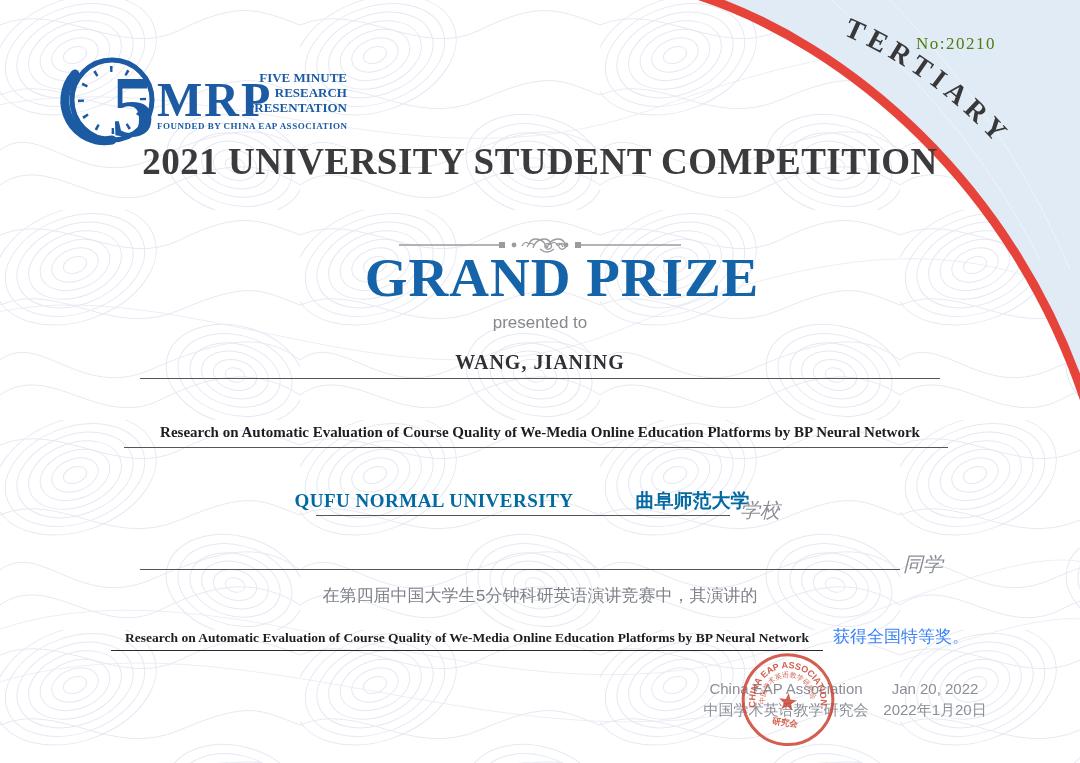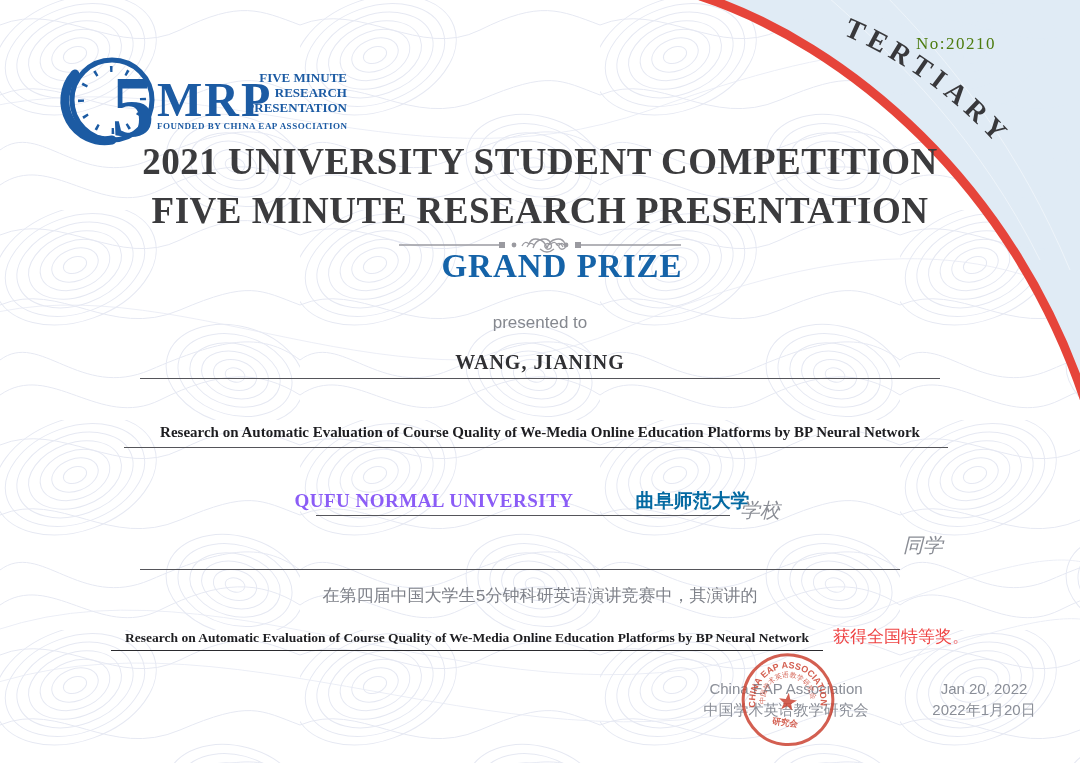--- a/index.html
+++ b/index.html
@@ -7,45 +7,45 @@
     position:relative;width:1080px;height:763px;background:#ffffff;
     overflow:hidden;font-family:"Liberation Serif",serif;
   }
   .abs{position:absolute;}
   .centered{left:0;right:0;text-align:center;}
   .title-line{
     font-family:"Liberation Serif",serif;font-weight:bold;font-size:37px;
     color:#3b3b3d;letter-spacing:.5px;line-height:1;
   }
   .grand-prize{
-    font-family:"Liberation Serif",serif;font-weight:bold;font-size:33px;
+    font-family:"Liberation Serif",serif;font-weight:bold;font-size:55px;
     color:#1563a8;letter-spacing:1px;line-height:1;margin-left:44px;
   }
   .gray{color:#85888f;font-family:"Liberation Sans",sans-serif;}
   .small-gray{font-size:17px;}
   .recipient{
     font-family:"Liberation Serif",serif;font-weight:bold;font-size:20px;
     color:#303033;letter-spacing:1px;
   }
   .research{
     font-family:"Liberation Serif",serif;font-weight:bold;font-size:15px;
     color:#1d1d20;white-space:nowrap;
   }
   .rule{border-top:1px solid #55555a;height:0;}
   .uni-row{display:flex;justify-content:center;align-items:baseline;gap:34px;}
-  .uni-en{font-family:"Liberation Serif",serif;font-weight:bold;font-size:19px;color:#8b5cf6;letter-spacing:.5px;}
+  .uni-en{font-family:"Liberation Serif",serif;font-weight:bold;font-size:19px;color:#0369a1;letter-spacing:.5px;}
   .cjk-bold{font-family:"Liberation Sans",sans-serif;font-weight:bold;font-size:19px;color:#0369a1;padding-left:28px;}
   .side-label{font-family:"Liberation Sans",sans-serif;color:#8a8d95;font-size:20px;font-style:italic;}
   .cn-sentence{font-family:Liberation Mono, monospace;color:#7e8189;font-size:17px;}
   .award-row{display:flex;justify-content:center;align-items:baseline;gap:10px;}
   .award-title{
     font-family:"Liberation Serif",serif;font-weight:bold;font-size:13.5px;color:#1d1d20;
     white-space:nowrap;border-bottom:1.5px solid #2a2a2e;padding:0 14px 4px 14px;
   }
-  .award-cn{font-family:"Liberation Sans",sans-serif;color:#ef4444;font-size:17px;white-space:nowrap;}
+  .award-cn{font-family:"Liberation Sans",sans-serif;color:#3b82f6;font-size:17px;white-space:nowrap;}
   .footer-block{font-family:"Liberation Sans",sans-serif;color:#8a8e97;font-size:15px;line-height:21px;text-align:center;}
   .no-label{font-family:"Liberation Serif",serif;font-size:17px;color:#4d7c0f;letter-spacing:1.5px;}
 </style>
 </head>
 <body>
 
 <div class="cert">
 
   <svg class="abs" style="left:0;top:0" width="1080" height="763" viewBox="0 0 1080 763">
     <defs>
@@ -111,21 +111,20 @@
     <text x="102" y="64" font-family="Liberation Serif, serif" font-weight="bold" font-size="48" letter-spacing="2" fill="#1c5ba3">MRP</text>
     <g font-family="Liberation Serif, serif" font-weight="bold" font-size="13" fill="#1c5ba3" text-anchor="end">
       <text x="292" y="30">FIVE MINUTE</text>
       <text x="292" y="45">RESEARCH</text>
       <text x="292" y="60">PRESENTATION</text>
     </g>
     <text x="102" y="77" font-family="Liberation Serif, serif" font-weight="bold" font-size="9" fill="#1c5ba3" textLength="190">FOUNDED BY CHINA EAP ASSOCIATION</text>
   </svg>
 
   <div class="abs centered title-line" style="top:143px">2021 UNIVERSITY STUDENT COMPETITION</div>
-  <div class="abs centered title-line" style="top:192px">FIVE MINUTE RESEARCH PRESENTATION</div>
 
   <svg class="abs" style="left:395px;top:233px" width="290" height="24" viewBox="0 0 290 24">
     <g stroke="#9a9aa0" fill="none" stroke-width="1.3">
       <path d="M4,12 H104"></path>
         <rect x="104" y="9" width="6" height="6" fill="#9a9aa0" stroke="none"></rect>
       <circle cx="119" cy="12" r="2.4" fill="#9a9aa0" stroke="none"></circle>
       <path d="M127,13 q3,-6 7,-2"></path>
         <path d="M132,14 q3,-6 7,-2"></path>
       <path d="M138,15 C141,5 153,3 156,11 C158,16 152,18 150,14 C149,11 153,9 155,12"></path>
       <path d="M152,15 C149,5 137,3 134,11"></path>
@@ -151,34 +150,34 @@
   <div class="abs rule" style="top:447px;left:124px;width:824px"></div>
 
   <div class="abs uni-row" style="top:488px;left:0;right:36px">
     <span class="uni-en">QUFU NORMAL UNIVERSITY</span>
     <span class="cjk-bold">曲阜师范大学</span>
   </div>
   <div class="abs rule" style="top:515px;left:316px;width:414px"></div>
   <div class="abs side-label" style="left:740px;top:497px">学校</div>
 
   <div class="abs rule" style="top:569px;left:140px;width:760px"></div>
-  <div class="abs side-label" style="left:903px;top:532px">同学</div>
+  <div class="abs side-label" style="left:903px;top:551px">同学</div>
 
   <div class="abs centered cn-sentence" style="top:584px">在第四届中国大学生5分钟科研英语演讲竞赛中，其演讲的</div>
 
   <div class="abs centered award-row" style="top:625px">
     <span class="award-title">Research on Automatic Evaluation of Course Quality of We-Media Online Education Platforms by BP Neural Network</span>
     <span class="award-cn">获得全国特等奖。</span>
   </div>
 
   <div class="abs footer-block" style="left:698px;top:678px;width:176px">
     <div>China EAP Association</div>
     <div>中国学术英语教学研究会</div>
   </div>
-  <div class="abs footer-block" style="left:919px;top:678px;width:130px">
+  <div class="abs footer-block" style="left:870px;top:678px;width:130px">
     <div>Jan 20, 2022</div>
     <div>2022年1月20日</div>
   </div>
 
   <svg class="abs" style="left:736px;top:648px" width="104" height="112" viewBox="0 0 120 130">
     <g transform="rotate(7 60 60)" opacity="0.85">
       <circle cx="60" cy="60" r="52" fill="none" stroke="#cc4433" stroke-width="3.5"></circle>
       <defs>
         <path id="sealArc" d="M24.5,75 A38,38 0 1 1 95.5,75"></path>
         <path id="sealArcIn" d="M34,68 A27,27 0 1 1 86,68"></path>

